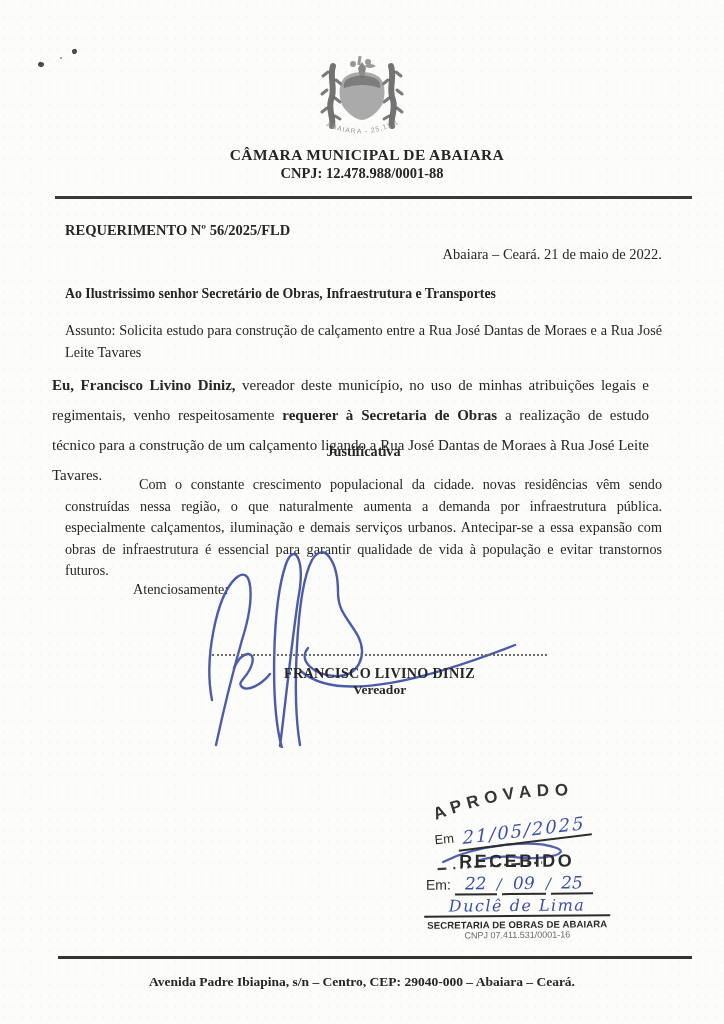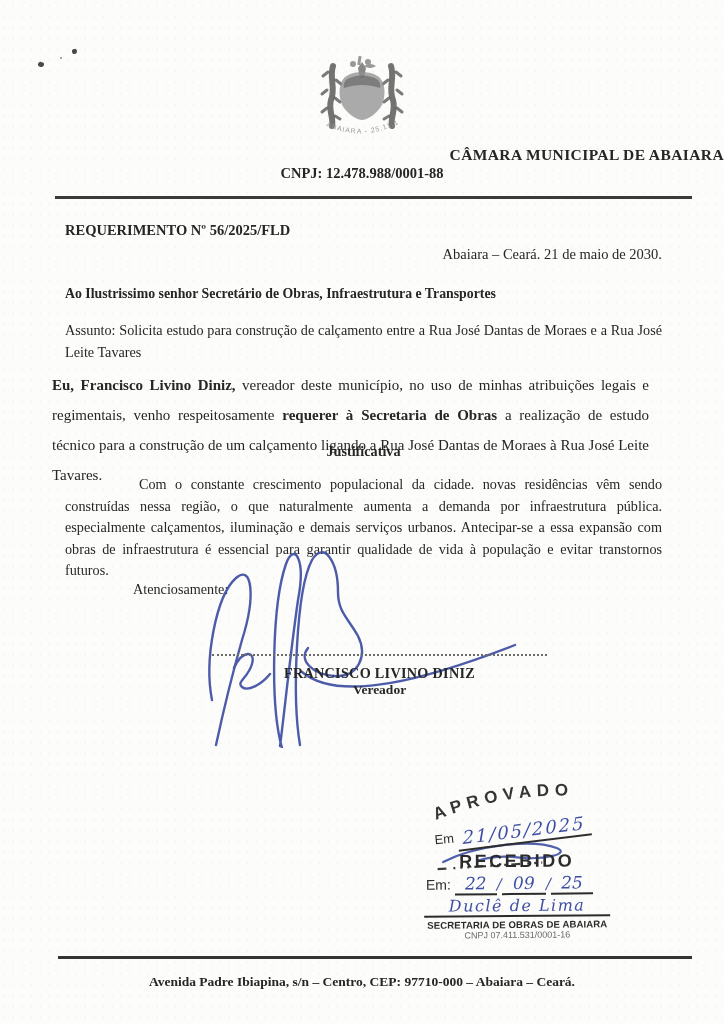--- a/index.html
+++ b/index.html
@@ -8,21 +8,21 @@
     position:relative; width:724px; height:1024px; margin:0 auto;
     background:#fcfcfa;
     background-image: radial-gradient(rgba(60,60,60,0.035) 1px, transparent 1px);
     background-size: 9px 11px;
     font-family:"Liberation Serif","DejaVu Serif",serif;
     color:#262626; overflow:hidden;
   }
 
   
   .logo-wrap { position:absolute; left:0; right:0; top:50px; text-align:center; }
-  .org-name { position:absolute; left:10px; right:0; top:146px; text-align:right;
+  .org-name { position:absolute; left:10px; right:0; top:146px; text-align:center;
     font-weight:bold; font-size:15.5px; letter-spacing:0.4px; }
   .org-cnpj { position:absolute; left:0; right:0; top:165px; text-align:center;
     font-weight:bold; font-size:14.5px; }
   .rule-top { position:absolute; left:55px; width:637px; top:196px;
     border-top:3px solid #3a3a3a; }
 
   .req-number { position:absolute; left:65px; top:222px; font-weight:bold; font-size:14.5px; }
   .dateline { position:absolute; right:62px; top:246px; font-size:14.5px; }
 
   .addressee { position:absolute; left:65px; top:286px; font-weight:bold; font-size:13.8px; }
@@ -119,21 +119,21 @@
         <textPath href="#logoArc">ABAIARA - 25.11.1957</textPath>
       </text>
     </svg>
   </div>
 
   <div class="org-name">CÂMARA MUNICIPAL DE ABAIARA</div>
   <div class="org-cnpj">CNPJ: 12.478.988/0001-88</div>
   <div class="rule-top"></div>
 
   <div class="req-number">REQUERIMENTO Nº 56/2025/FLD</div>
-  <div class="dateline">Abaiara – Ceará. 21 de maio de 2030.</div>
+  <div class="dateline">Abaiara – Ceará. 21 de maio de 2022.</div>
 
   <div class="addressee">Ao Ilustrissimo senhor Secretário de Obras, Infraestrutura e Transportes</div>
   <div class="subject">Assunto: Solicita estudo para construção de calçamento entre a Rua José Dantas de Moraes e a Rua José Leite Tavares</div>
 
   <p class="request"><b>Eu, Francisco Livino Diniz,</b><span> vereador deste município, no uso de minhas atribuições legais e regimentais, venho respeitosamente </span><b>requerer à Secretaria de Obras</b><span> a realização de estudo técnico para a construção de um calçamento ligando a Rua José Dantas de Moraes à Rua José Leite Tavares.</span></p>
 
   <div class="just-title">Justificativa</div>
   <p class="just-par">Com o constante crescimento populacional da cidade. novas residências vêm sendo construídas nessa região, o que naturalmente aumenta a demanda por infraestrutura pública. especialmente calçamentos, iluminação e demais serviços urbanos. Antecipar-se a essa expansão com obras de infraestrutura é essencial para garantir qualidade de vida à população e evitar transtornos futuros.</p>
 
   <div class="closing">Atenciosamente:</div>
@@ -180,15 +180,15 @@
       <span class="rc-seg" style="width:42px"><span class="hand">22</span></span><span class="rc-slash hand">/</span><span class="rc-seg" style="width:44px"><span class="hand">09</span></span><span class="rc-slash hand">/</span><span class="rc-seg" style="width:42px"><span class="hand">25</span></span>
     </div>
     <div class="rc-namerow">
       <span class="hand">Duclê de Lima</span>
     </div>
     <div class="rc-org">SECRETARIA DE OBRAS DE ABAIARA</div>
     <div class="rc-cnpj">CNPJ 07.411.531/0001-16</div>
   </div>
 
   <div class="rule-bottom"></div>
-  <div class="footer-text">Avenida Padre Ibiapina, s/n – Centro, CEP: 97710-000 – Abaiara – Ceará.</div>
+  <div class="footer-text">Avenida Padre Ibiapina, s/n – Centro, CEP: 29040-000 – Abaiara – Ceará.</div>
 
 </div>
 
 </body></html>

